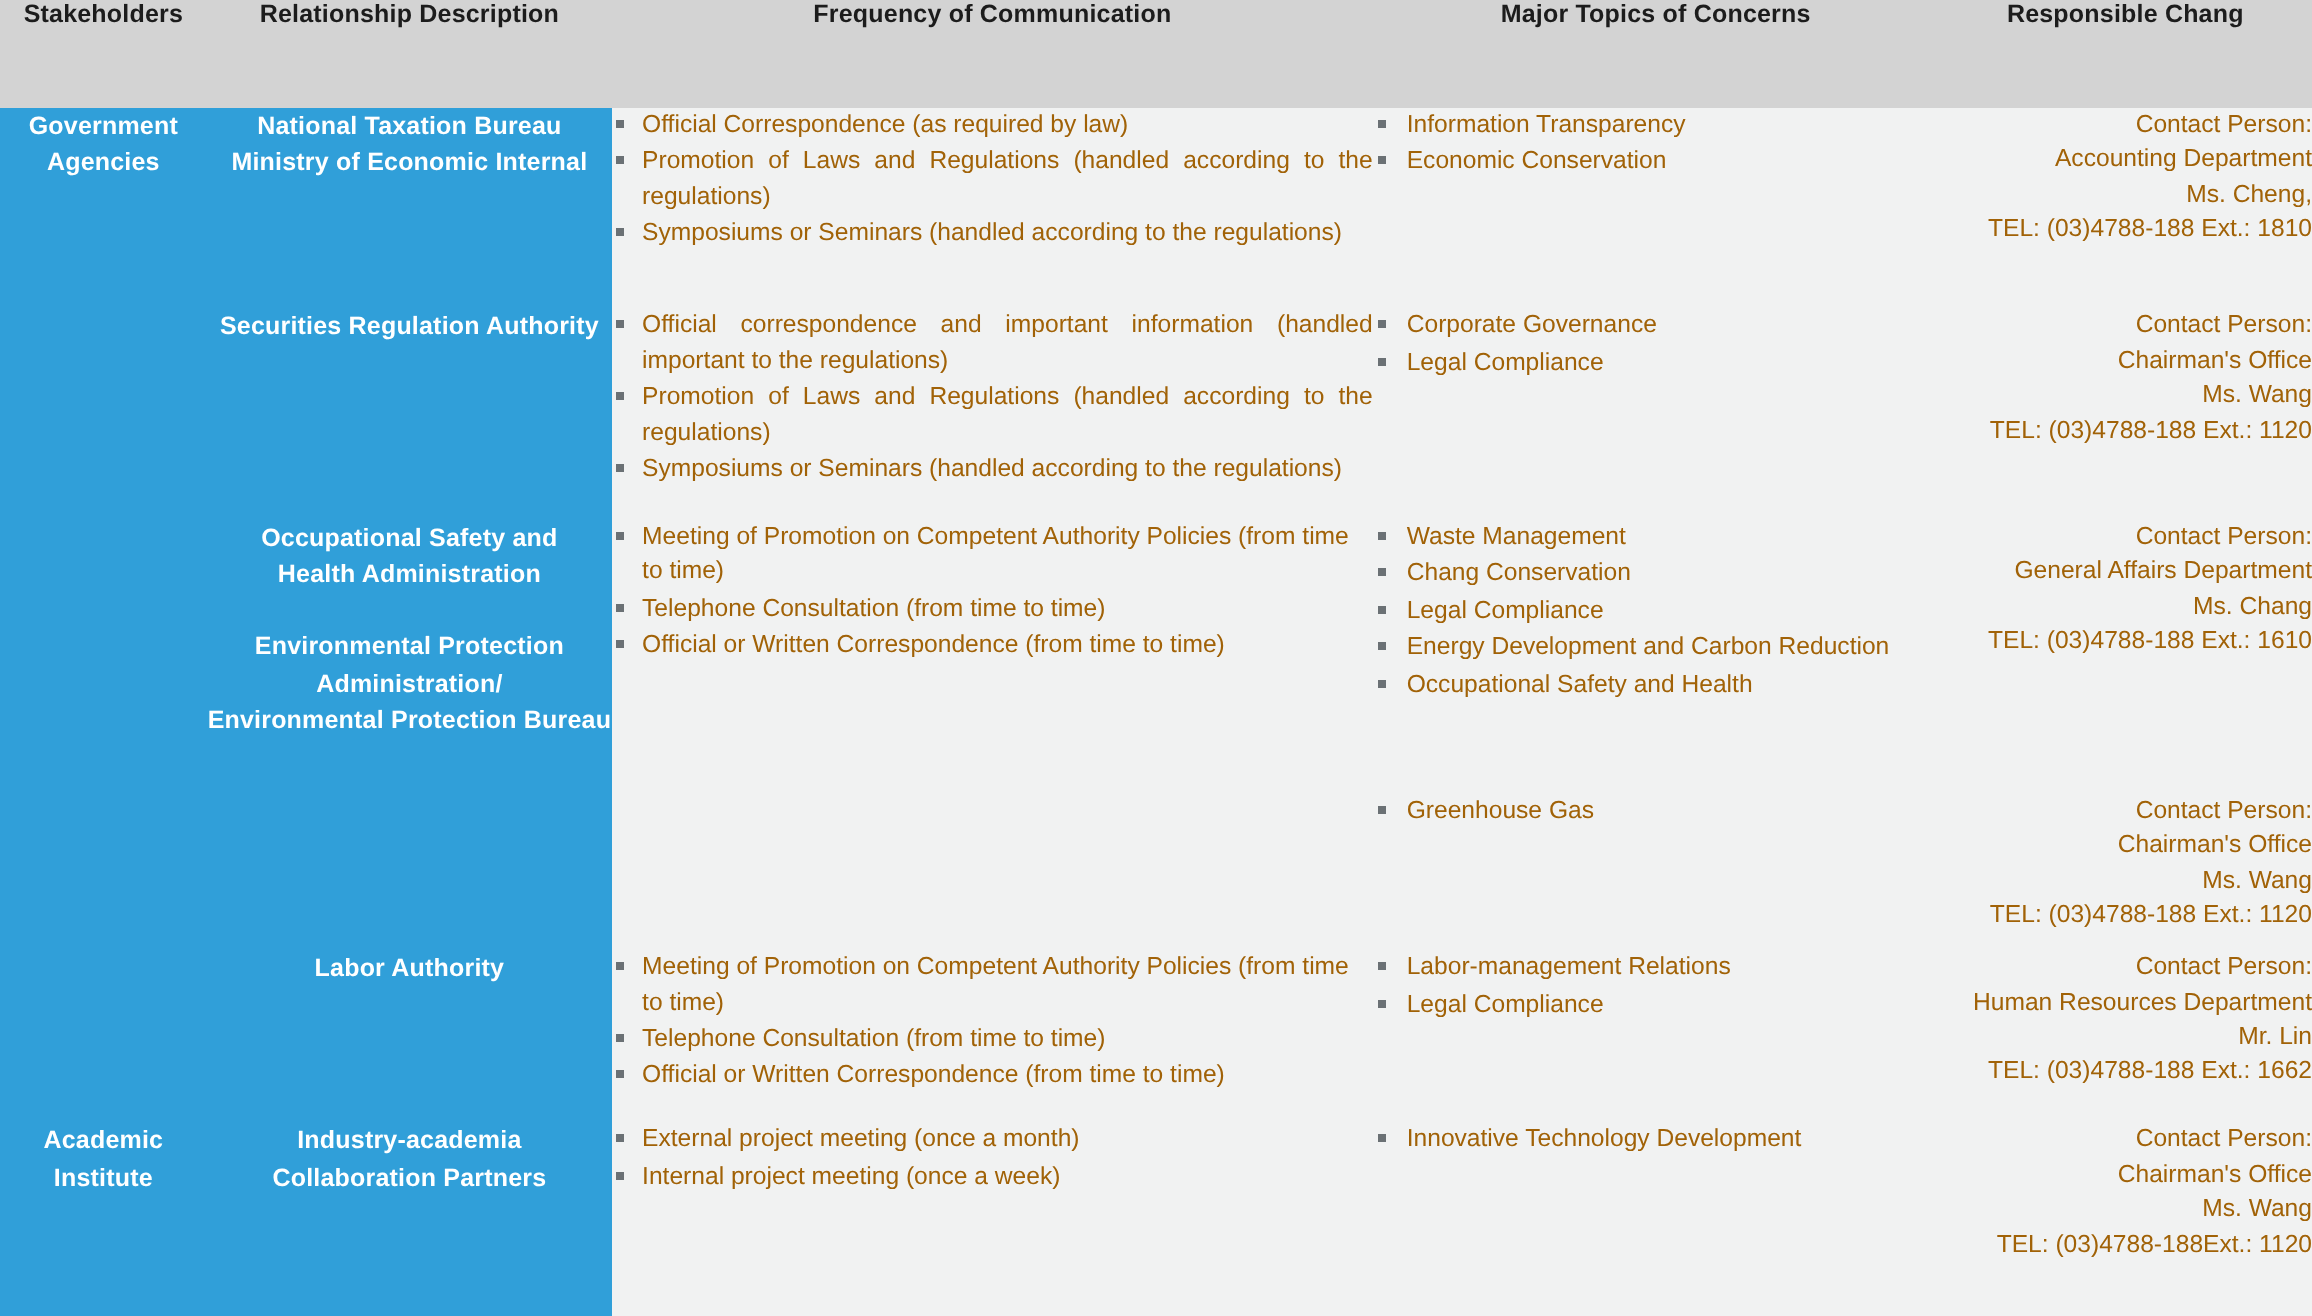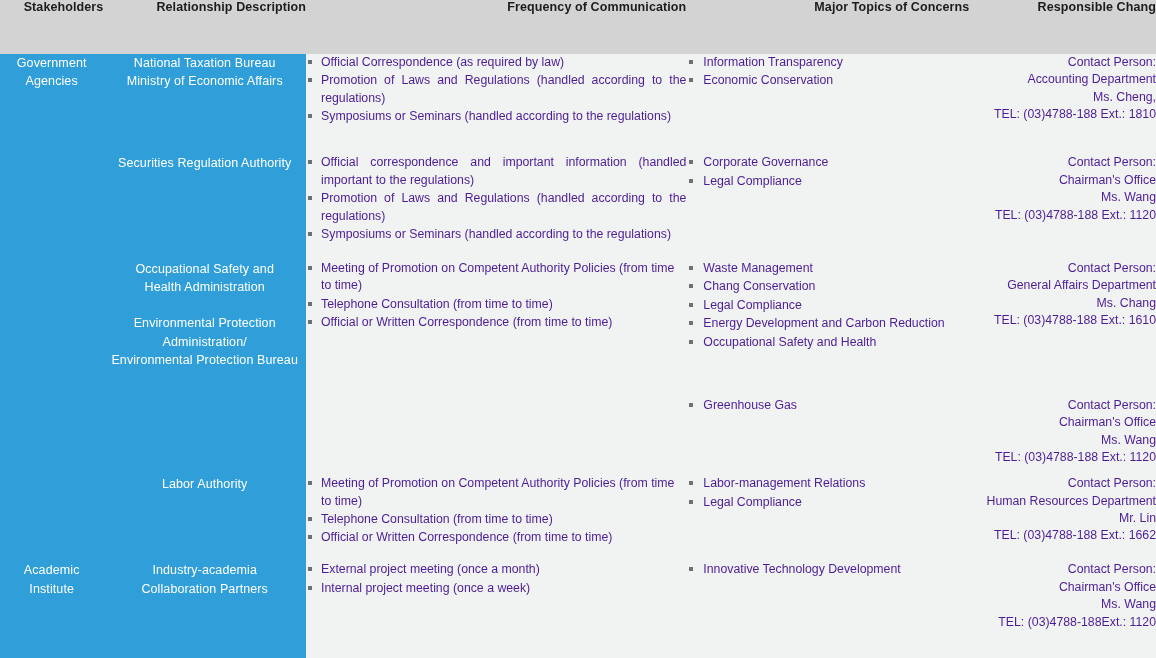--- a/index.html
+++ b/index.html
@@ -29,41 +29,41 @@
   col.c4 { width: 282px; }
   col.c5 { width: 186px; }
 
   
   .cell {
     border-right: 4px solid #ffffff;
     border-bottom: 4px solid #ffffff;
   }
   .head {
     background: #d3d3d3;
-    text-align: right;
+    text-align: center;
     vertical-align: middle;
     font-weight: bold;
     font-size: 12.5px;
     color: #1c1c1c;
     letter-spacing: .1px;
     height: 54px;
   }
   .blue {
     background: #309fd9;
     color: #ffffff;
-    font-weight: normal;
+    font-weight: bold;
     font-size: 12.5px;
     line-height: 1.45;
     text-align: center;
     vertical-align: middle;
     letter-spacing: .1px;
   }
   .body {
     background: #f1f2f2;
-    color: #4c1d95;
+    color: #a16207;
     font-size: 12.3px;
     line-height: 1.42;
     vertical-align: middle;
   }
   .pad { padding: 10px 14px 10px 16px; }
   .pad-r { padding: 10px 10px 10px 14px; text-align: right; }
 
   
   ul.bul {
     margin: 0;
@@ -112,21 +112,21 @@
   </thead>
   <tbody>
 
     <tr>
       <td class="blue cell" rowspan="5">
         <span class="contact">Government
 Agencies</span>
       </td>
       <td class="blue cell" style="height:100px">
         <span class="contact">National Taxation Bureau
-Ministry of Economic Affairs</span>
+Ministry of Economic Internal</span>
       </td>
       <td class="body cell pad">
         <ul class="bul justify">
           <li>Official Correspondence (as required by law)</li>
           <li>Promotion of Laws and Regulations (handled according to the regulations)</li>
           <li>Symposiums or Seminars (handled according to the regulations)</li>
         </ul>
       </td>
       <td class="body cell pad wide">
         <ul class="bul wide">

